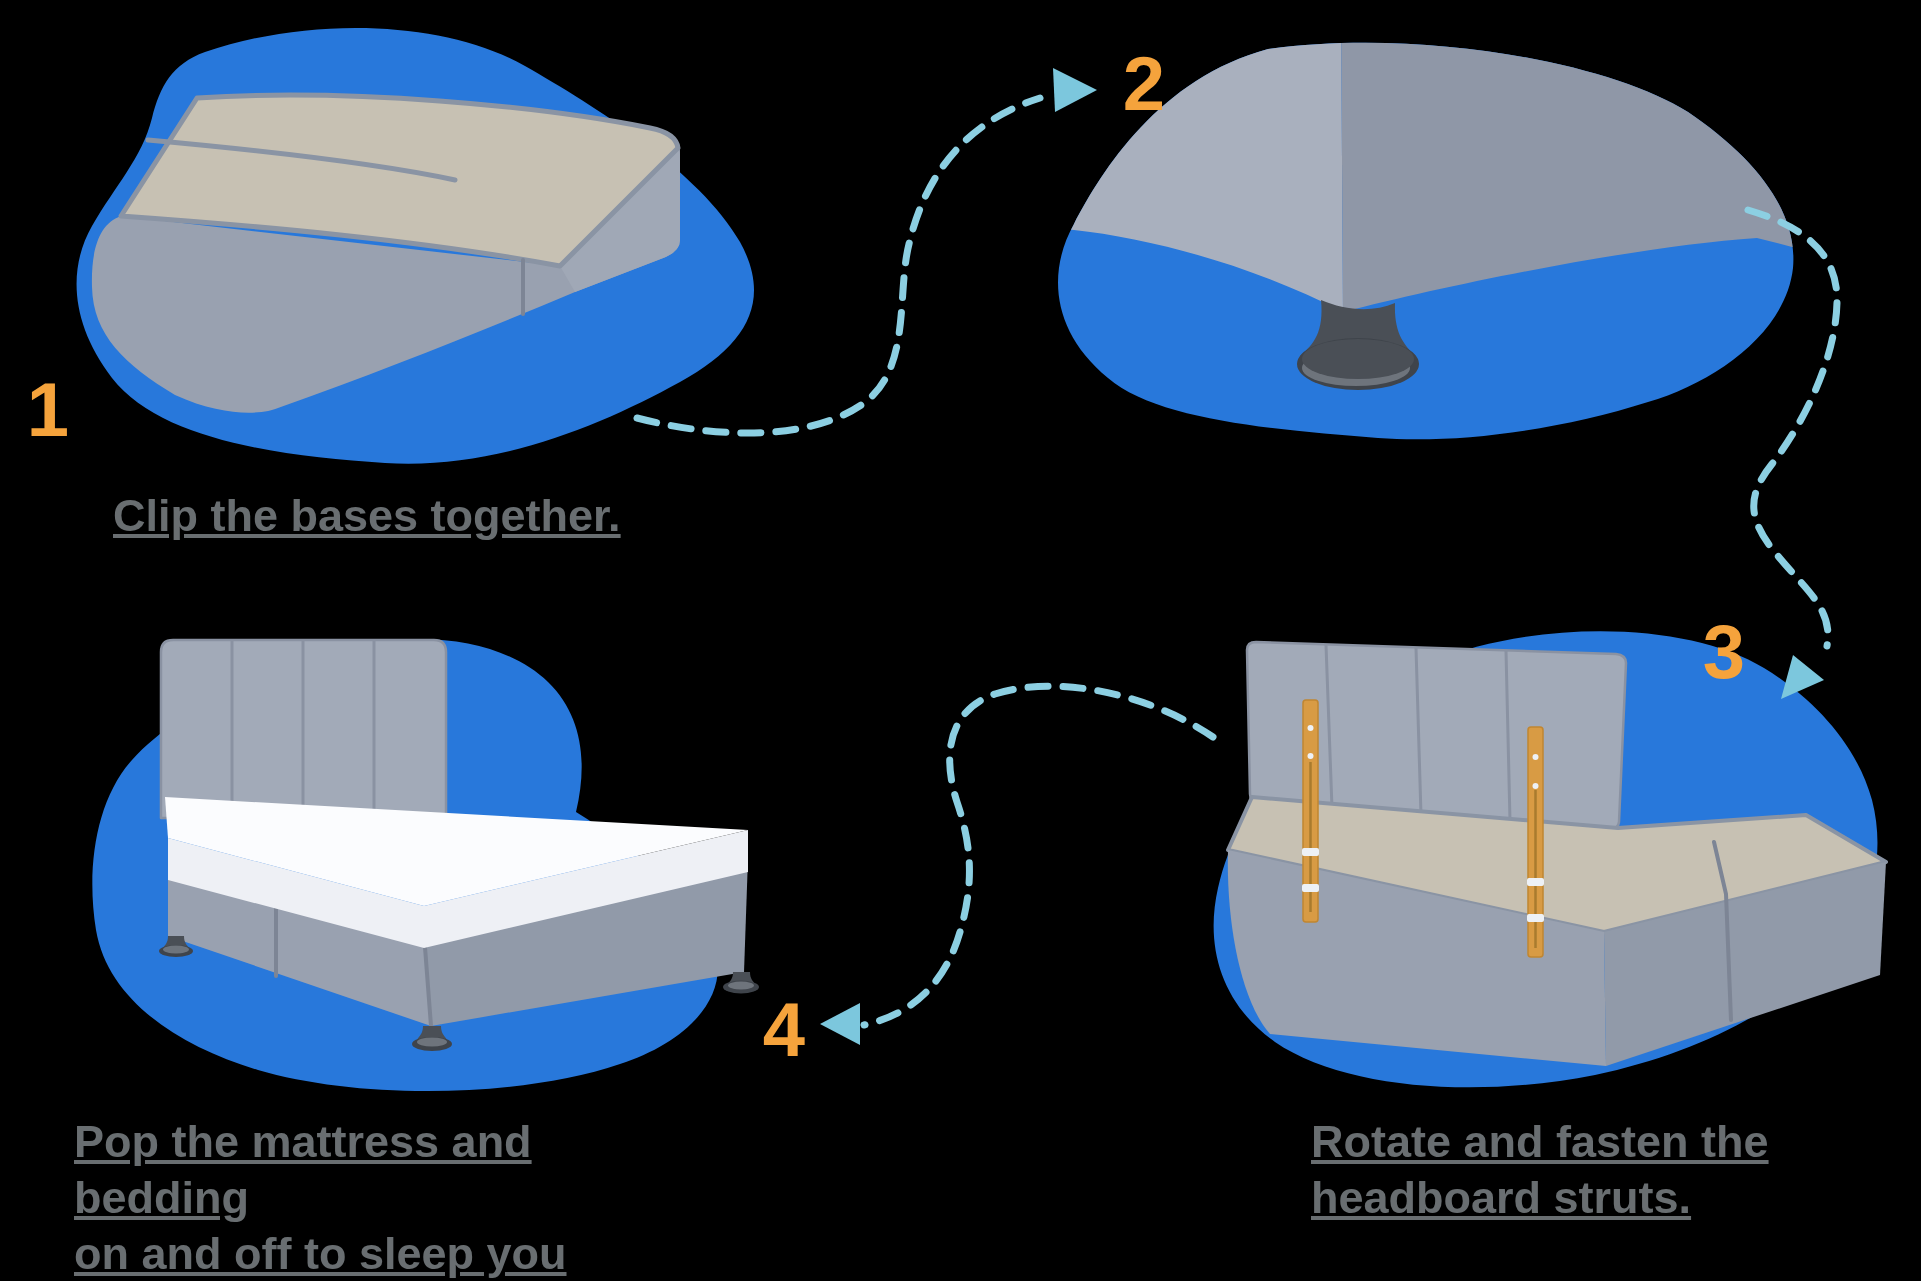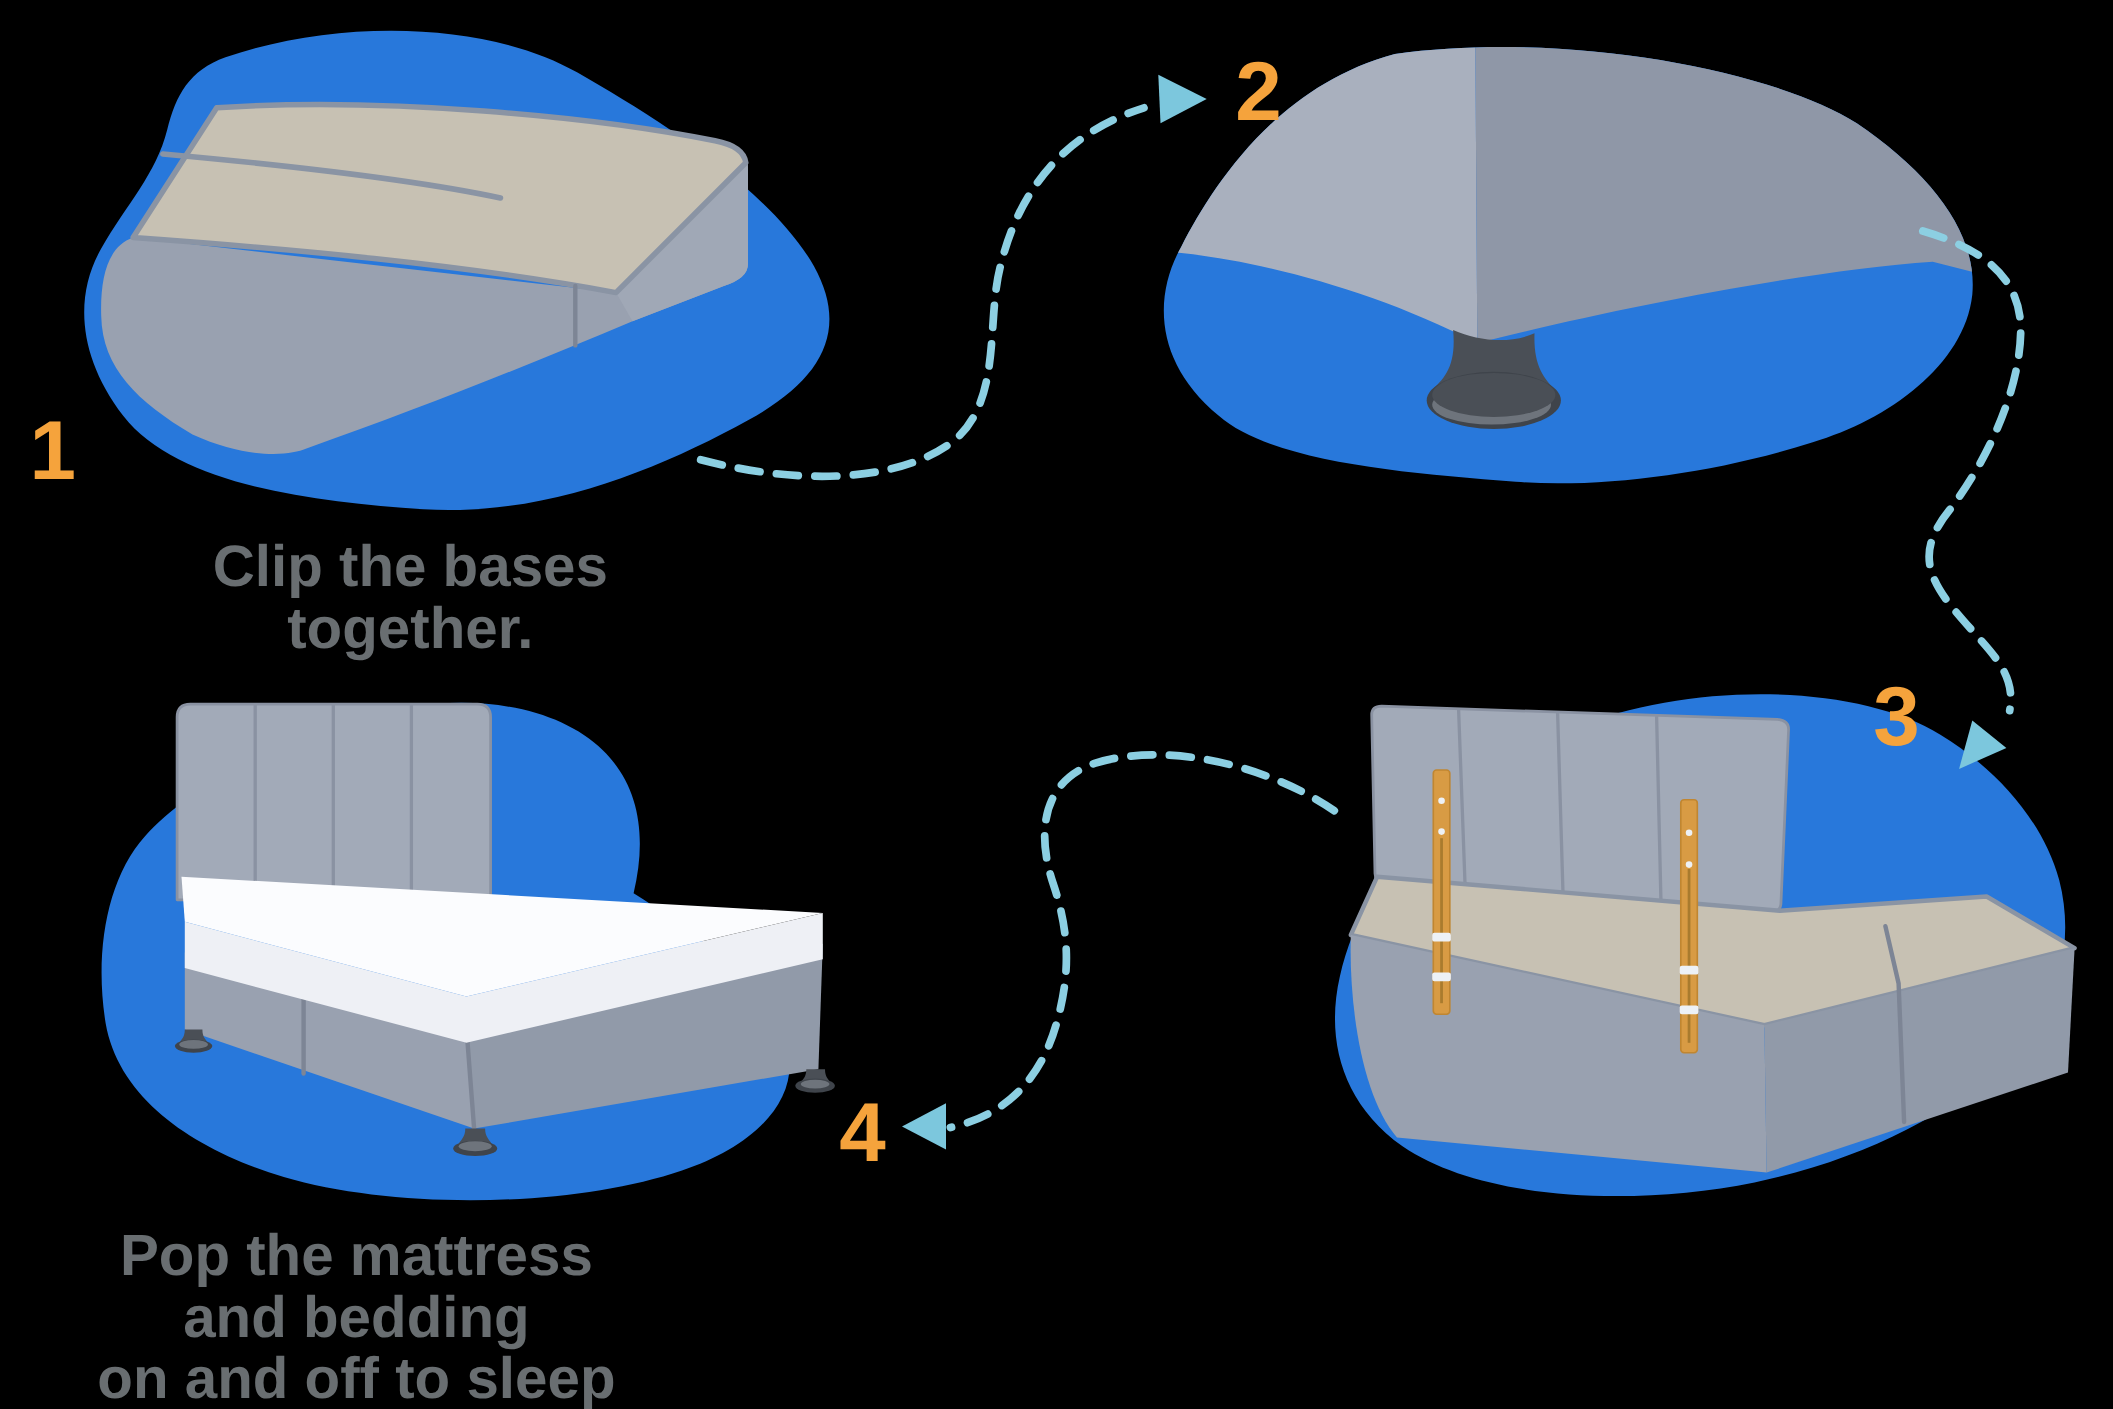--- a/index.html
+++ b/index.html
@@ -12,22 +12,22 @@
     --c-wood:#D89B44; --c-woodDark:#A97B2E; --c-clip:#EDF1F6;
     --c-orange:#F5A33C; --c-aqua:#8CCFE2; --c-aquaHead:#7CC7DD; --c-text:#696E71;
   }
   *{margin:0;padding:0;box-sizing:border-box;}
   html,body{width:1921px;height:1281px;overflow:hidden;background:var(--c-bg);}
   .stage{position:relative;width:1921px;height:1281px;background:var(--c-bg);
          font-family:"Liberation Sans",sans-serif;}
   .stage svg{position:absolute;left:0;top:0;}
   .num{position:absolute;width:76px;text-align:center;color:var(--c-orange);
        font-size:76px;line-height:76px;font-weight:800;}
-  .caption{position:absolute;color:var(--c-text);font-size:53px;line-height:56px;
-       font-weight:600;text-align:center;white-space:pre-line;letter-spacing:0;}
+  .caption{position:absolute;color:var(--c-text);font-size:45px;line-height:56px;
+       font-weight:600;white-space:pre-line;letter-spacing:0;text-decoration:underline;}
   
   .f-blue{fill:var(--c-blue);}
   .f-beige{fill:var(--c-beige);stroke:var(--c-beigeStroke);stroke-width:5;stroke-linejoin:round;}
   .f-beige-thin{fill:var(--c-beige);stroke:var(--c-beigeStroke);stroke-width:4;stroke-linejoin:round;}
   .s-groove{fill:none;stroke:var(--c-beigeStroke);stroke-width:5;stroke-linecap:round;}
   .s-seam{fill:none;stroke:#7D8595;stroke-width:4;stroke-linecap:round;}
   .f-face{fill:var(--c-grayFace);}
   .f-faceDark{fill:var(--c-grayFaceDark);}
   .f-end{fill:var(--c-grayEnd);}
   .f-domeL{fill:var(--c-domeLight);}
@@ -179,16 +179,18 @@
       <polygon class="f-arrowHead" points="820,1024 860,1003 860,1045"></polygon>
     </g>
   </svg>
 
   <div class="num" style="left:10px;  top:372px;">1</div>
   <div class="num" style="left:1106px;top:46px;">2</div>
   <div class="num" style="left:1686px;top:614px;">3</div>
   <div class="num" style="left:746px; top:992px;">4</div>
 
   <div class="caption" style="left:113px; top:488px; width:520px;">Clip the bases together.</div>
+  <div class="caption" style="left:1311px;top:1114px;width:500px;">Rotate and fasten the
+headboard struts.</div>
   <div class="caption" style="left:74px;  top:1114px;width:500px;">Pop the mattress and bedding
 on and off to sleep you go!</div>
 
 </div>
 
 </body></html>

